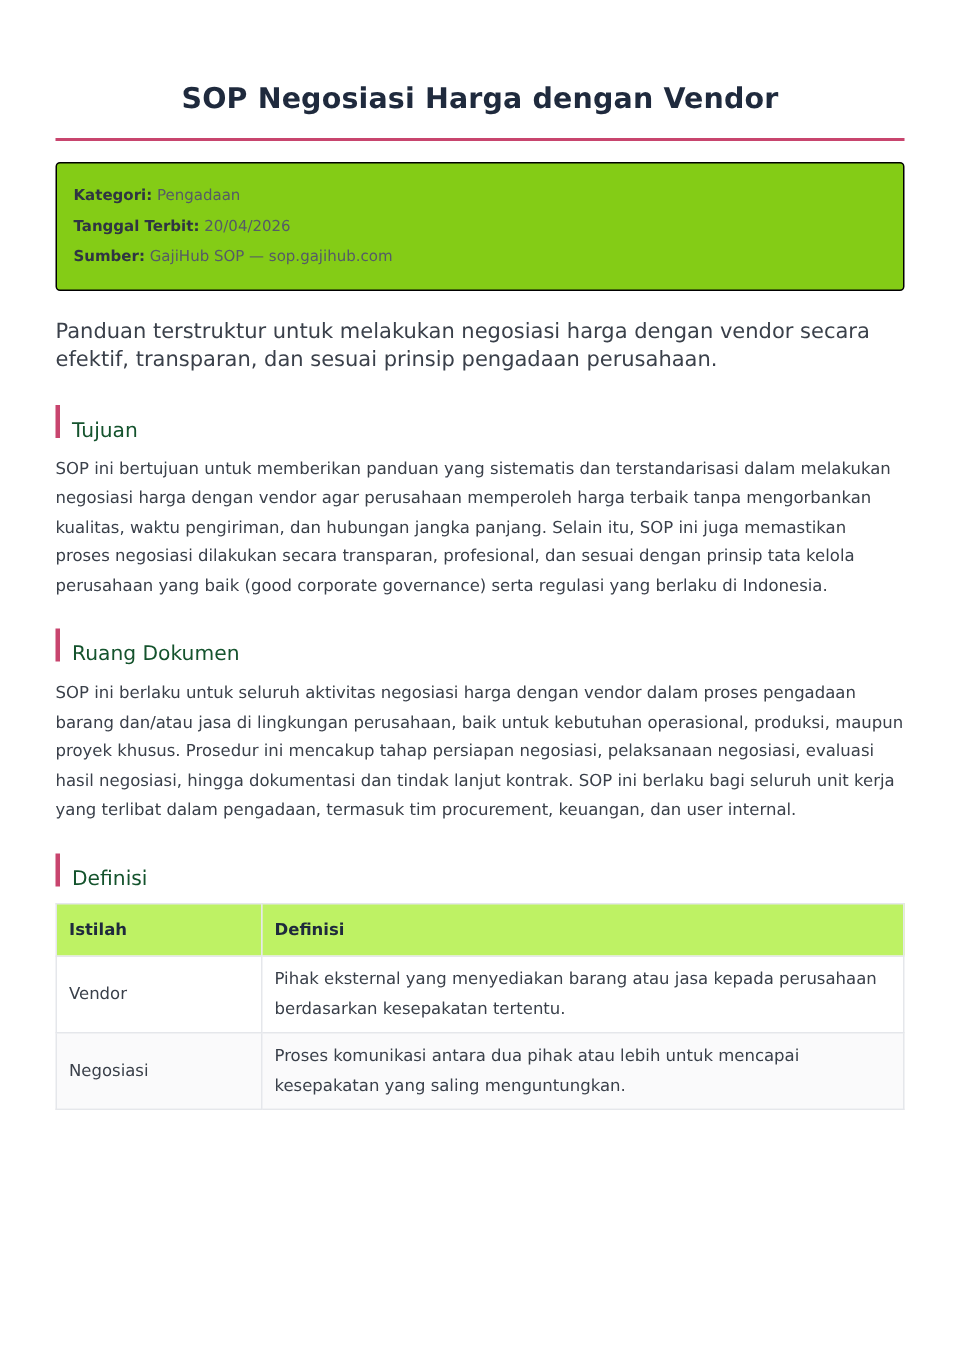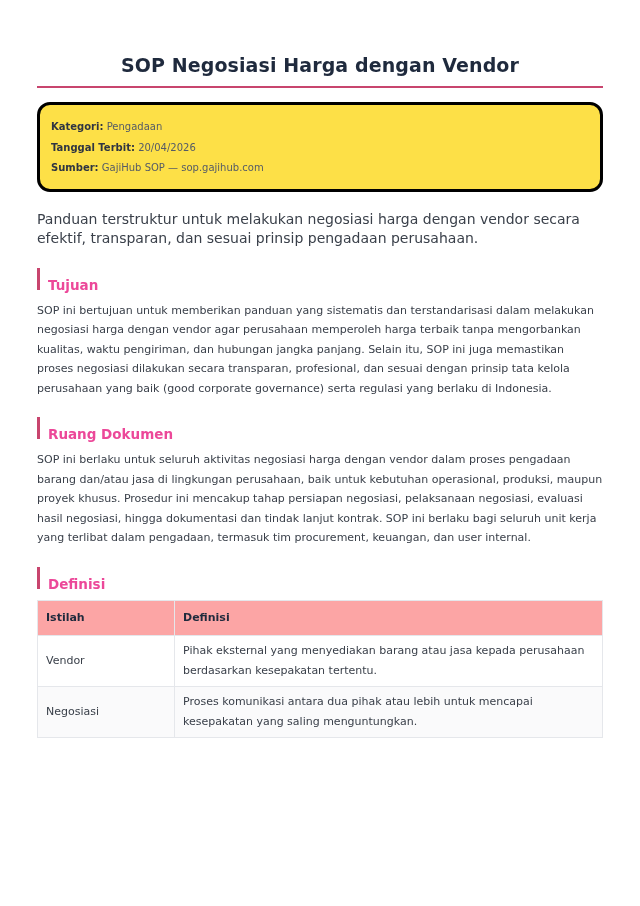--- a/index.html
+++ b/index.html
@@ -7,35 +7,35 @@
     width: 640px; height: 906px; overflow: hidden;
     font-family: "DejaVu Sans", sans-serif;
     color: #333a44;
   }
   .page { padding: 0 37px; position: relative; }
   .title {
     text-align: center;
     font-size: 19px;
     font-weight: bold;
     color: #1f2a3d;
-    margin: 1px;
-    padding-top: 52px;
+    margin: 14px;
+    padding-top: 40px;
     line-height: 24px;
     letter-spacing: 0.1px;
   }
   .title-rule {
     height: 2px;
     background: #c8456e;
     margin-top: 9px;
   }
   .meta {
     margin-top: 14px;
-    background: #fde047;
-    border: 3px solid #000000;
-    border-radius: 13px;
+    background: #84cc16;
+    border: 1px solid #000000;
+    border-radius: 3px;
     padding: 12px 11px 10px 11px;
     font-size: 10px;
     line-height: 20.5px;
     color: #555b66;
   }
   .meta .k { font-weight: bold; color: #2f3542; }
   .intro {
     margin-top: 18px;
     font-size: 14px;
     line-height: 19.5px;
@@ -44,42 +44,42 @@
   .section-h {
     margin-top: 19px;
     display: flex;
     align-items: center;
     height: 22px;
   }
   .section-h .bar {
     width: 3px; height: 22px; background: #c8456e; margin-right: 8px;
   }
   .section-h .h {
-    font-size: 13.5px; font-weight: bold; color: #ec4899; margin-top: 12px;
+    font-size: 13.5px; font-weight: normal; color: #14532d; margin-top: 12px;
   }
   .para {
     margin-top: 11px;
     font-size: 11px;
     line-height: 19.5px;
     color: #3a404a;
   }
   table {
     margin-top: 11px;
     width: 100%;
     border-collapse: collapse;
     font-size: 11px;
     color: #3a404a;
   }
   th, td {
     border: 1px solid #e5e7eb;
     text-align: left;
     vertical-align: middle;
   }
   th {
-    background: #fca5a5;
+    background: #bef264;
     color: #1f2a3d;
     font-weight: bold;
     height: 34px;
     padding: 0 8px;
   }
   td {
     height: 50px;
     padding: 0 8px;
     line-height: 19.5px;
   }

